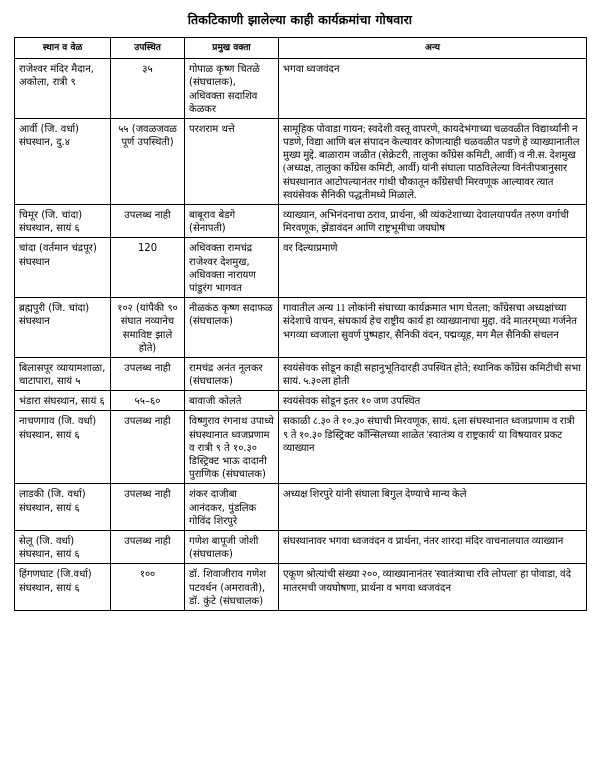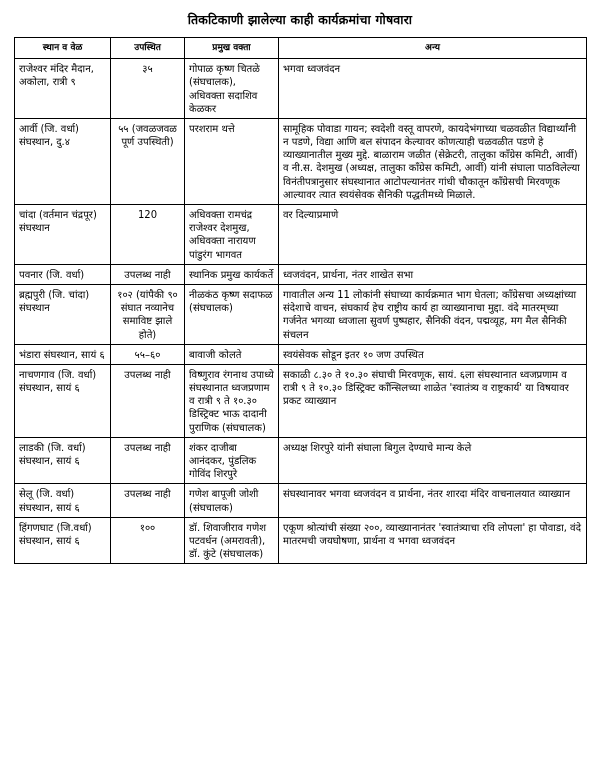--- a/index.html
+++ b/index.html
@@ -49,21 +49,21 @@
     padding: 4px 16px;
   }
   col.c0 { width: 96px; }
   col.c1 { width: 74px; }
   col.c2 { width: 94px; }
   col.c3 { width: 308px; }
 
   td.c-place { text-align: left; }
   td.c-count { text-align: center; margin-top: 9px; }
   td.c-speaker { text-align: left; margin-top: 28px; }
-  td.c-other { text-align: left; }
+  td.c-other { text-align: left; font-family: Liberation Serif, serif; }
 </style>
 </head>
 <body>
 
 <div class="page">
   <div class="doc-title">तिकटिकाणी झालेल्या काही कार्यक्रमांचा गोषवारा</div>
 
   <table class="grid">
     <colgroup>
       <col class="c0">
@@ -86,36 +86,42 @@
         <td class="c-speaker">गोपाळ कृष्ण चितळे (संघचालक), अधिवक्ता सदाशिव केळकर</td>
         <td class="c-other">भगवा ध्वजवंदन</td>
       </tr>
       <tr>
         <td class="c-place">आर्वी (जि. वर्धा) संघस्थान, दु.४</td>
         <td class="c-count">५५ (जवळजवळ पूर्ण उपस्थिती)</td>
         <td class="c-speaker">परशराम थत्ते</td>
         <td class="c-other">सामूहिक पोवाडा गायन; स्वदेशी वस्तू वापरणे, कायदेभंगाच्या चळवळीत विद्यार्थ्यांनी न पडणे, विद्या आणि बल संपादन केल्यावर कोणत्याही चळवळीत पडणे हे व्याख्यानातील मुख्य मुद्दे. बाळाराम जळीत (सेक्रेटरी, तालुका काँग्रेस कमिटी, आर्वी) व नी.स. देशमुख (अध्यक्ष, तालुका काँग्रेस कमिटी, आर्वी) यांनी संघाला पाठविलेल्या विनंतीपत्रानुसार संघस्थानात आटोपल्यानंतर गांधी चौकातून काँग्रेसची मिरवणूक आल्यावर त्यात स्वयंसेवक सैनिकी पद्धतीमध्ये मिळाले.</td>
       </tr>
       <tr>
+        <td class="c-place">चिमूर (जि. चांदा) संघस्थान, सायं ६</td>
+        <td class="c-count">उपलब्ध नाही</td>
+        <td class="c-speaker">बाबूराव बेडगे (सेनापती)</td>
+        <td class="c-other">व्याख्यान, अभिनंदनाचा ठराव, प्रार्थना, श्री व्यंकटेशाच्या देवालयापर्यंत तरुण वर्गाची मिरवणूक, झेंडावंदन आणि राष्ट्रभूमीचा जयघोष</td>
+      </tr>
+      <tr>
         <td class="c-place">चांदा (वर्तमान चंद्रपूर) संघस्थान</td>
         <td class="c-count">120</td>
         <td class="c-speaker">अधिवक्ता रामचंद्र राजेश्वर देशमुख, अधिवक्ता नारायण पांडुरंग भागवत</td>
         <td class="c-other">वर दिल्याप्रमाणे</td>
       </tr>
       <tr>
-        <td class="c-place">पवनार (जि. वर्धा)</td>
-        <td class="c-count">उपलब्ध नाही</td>
-        <td class="c-speaker">स्थानिक प्रमुख कार्यकर्ते</td>
-        <td class="c-other">ध्वजवंदन, प्रार्थना, नंतर शाखेत सभा</td>
-      </tr>
-      <tr>
         <td class="c-place">ब्रह्मपुरी (जि. चांदा) संघस्थान</td>
         <td class="c-count">१०२ (यांपैकी ९० संघात नव्यानेच समाविष्ट झाले होते)</td>
         <td class="c-speaker">नीळकंठ कृष्ण सदाफळ (संघचालक)</td>
         <td class="c-other">गावातील अन्य 11 लोकांनी संघाच्या कार्यक्रमात भाग घेतला; काँग्रेसचा अध्यक्षांच्या संदेशाचे वाचन, संघकार्य हेच राष्ट्रीय कार्य हा व्याख्यानाचा मुद्दा. वंदे मातरम्‌च्या गर्जनेत भगव्या ध्वजाला सुवर्ण पुष्पहार, सैनिकी वंदन, पद्मव्यूह, मग मैल सैनिकी संचलन</td>
+      </tr>
+      <tr>
+        <td class="c-place">बिलासपूर व्यायामशाळा, चाटापारा, सायं ५</td>
+        <td class="c-count">उपलब्ध नाही</td>
+        <td class="c-speaker">रामचंद्र अनंत नूलकर (संघचालक)</td>
+        <td class="c-other">स्वयंसेवक सोडून काही सहानुभूतिदारही उपस्थित होते; स्थानिक काँग्रेस कमिटीची सभा सायं. ५.३०ला होती</td>
       </tr>
       <tr>
         <td class="c-place">भंडारा संघस्थान, सायं ६</td>
         <td class="c-count">५५–६०</td>
         <td class="c-speaker">बावाजी कोलते</td>
         <td class="c-other">स्वयंसेवक सोडून इतर १० जण उपस्थित</td>
       </tr>
       <tr>
         <td class="c-place">नाचणगाव (जि. वर्धा) संघस्थान, सायं ६</td>
         <td class="c-count">उपलब्ध नाही</td>

